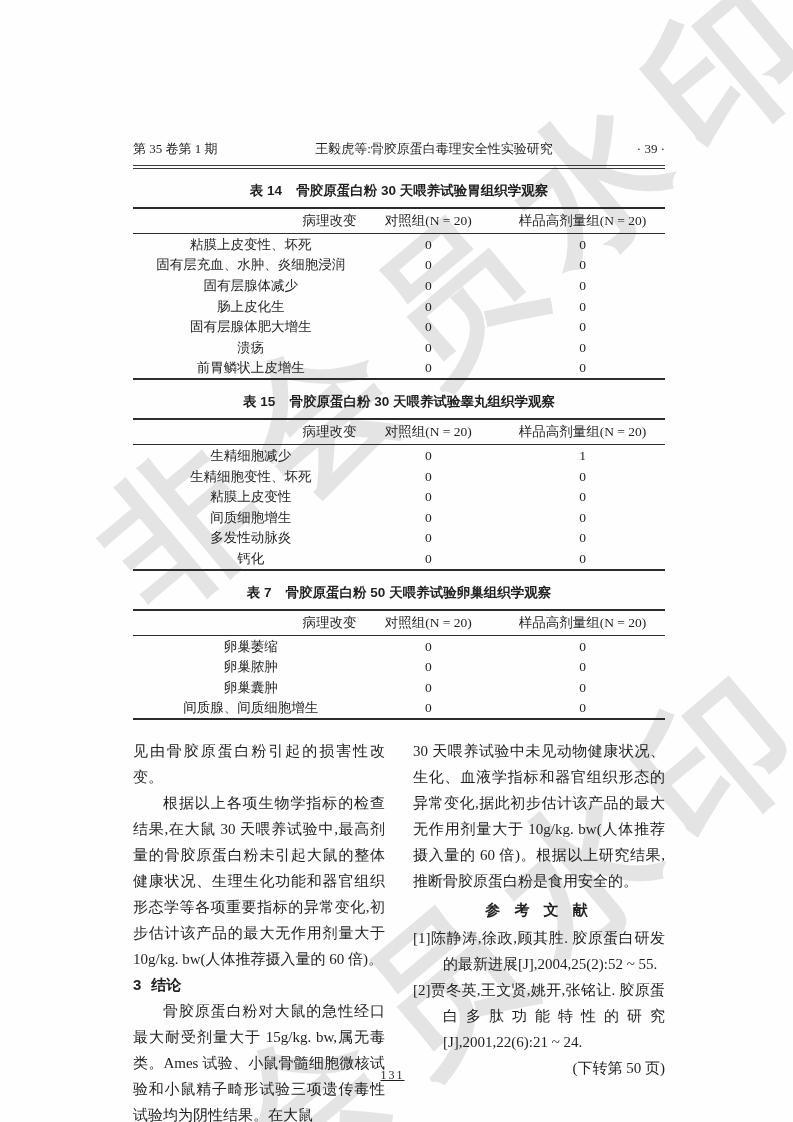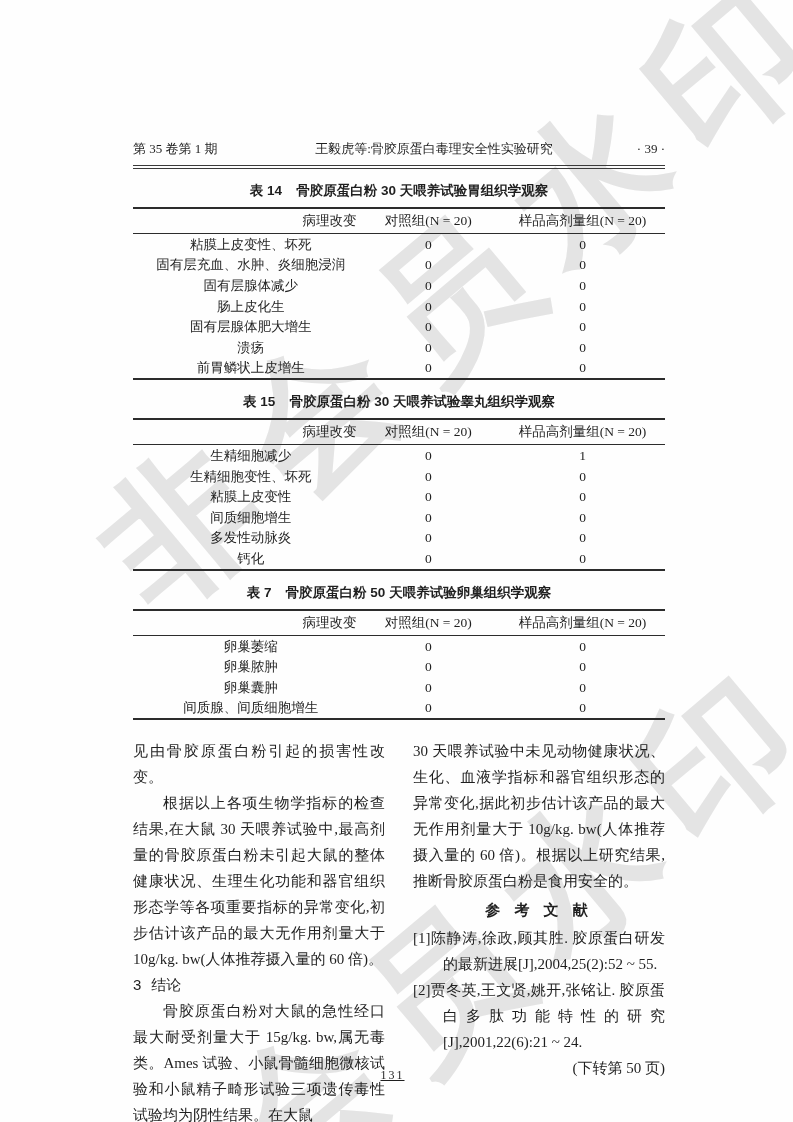--- a/index.html
+++ b/index.html
@@ -80,21 +80,21 @@
     gap:28px;
     margin-top:18px;
     font-size:15px;
     line-height:26px;
     text-align:justify;
   }
   .col { width:260px; }
   .para-indent { text-indent:2em; }
   .sec-heading {
     font-family:"Liberation Sans","DejaVu Sans",sans-serif;
-    font-weight:normal;
+    font-weight:bold;
     font-size:15px;
   }
   .sec-heading .sec-no { margin-right:10px; }
   .refs-heading {
     text-align:center;
     font-family:"Liberation Sans","DejaVu Sans",sans-serif;
     font-weight:bold;
     font-size:15px;
     letter-spacing:5px;
     margin:3px 0 2px 0;

